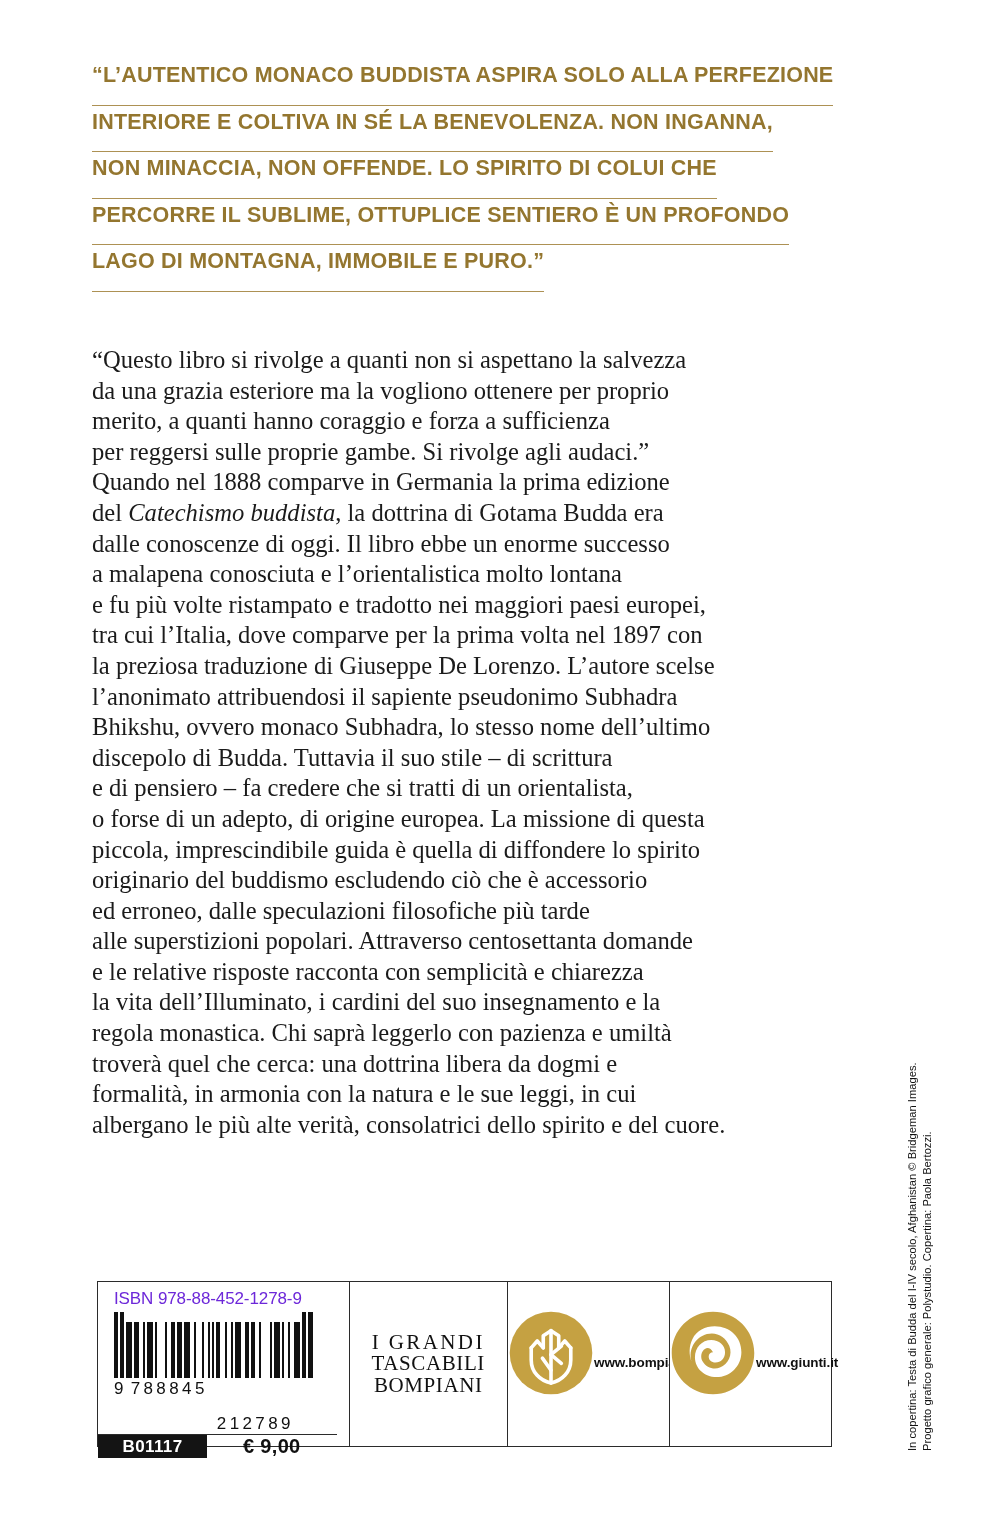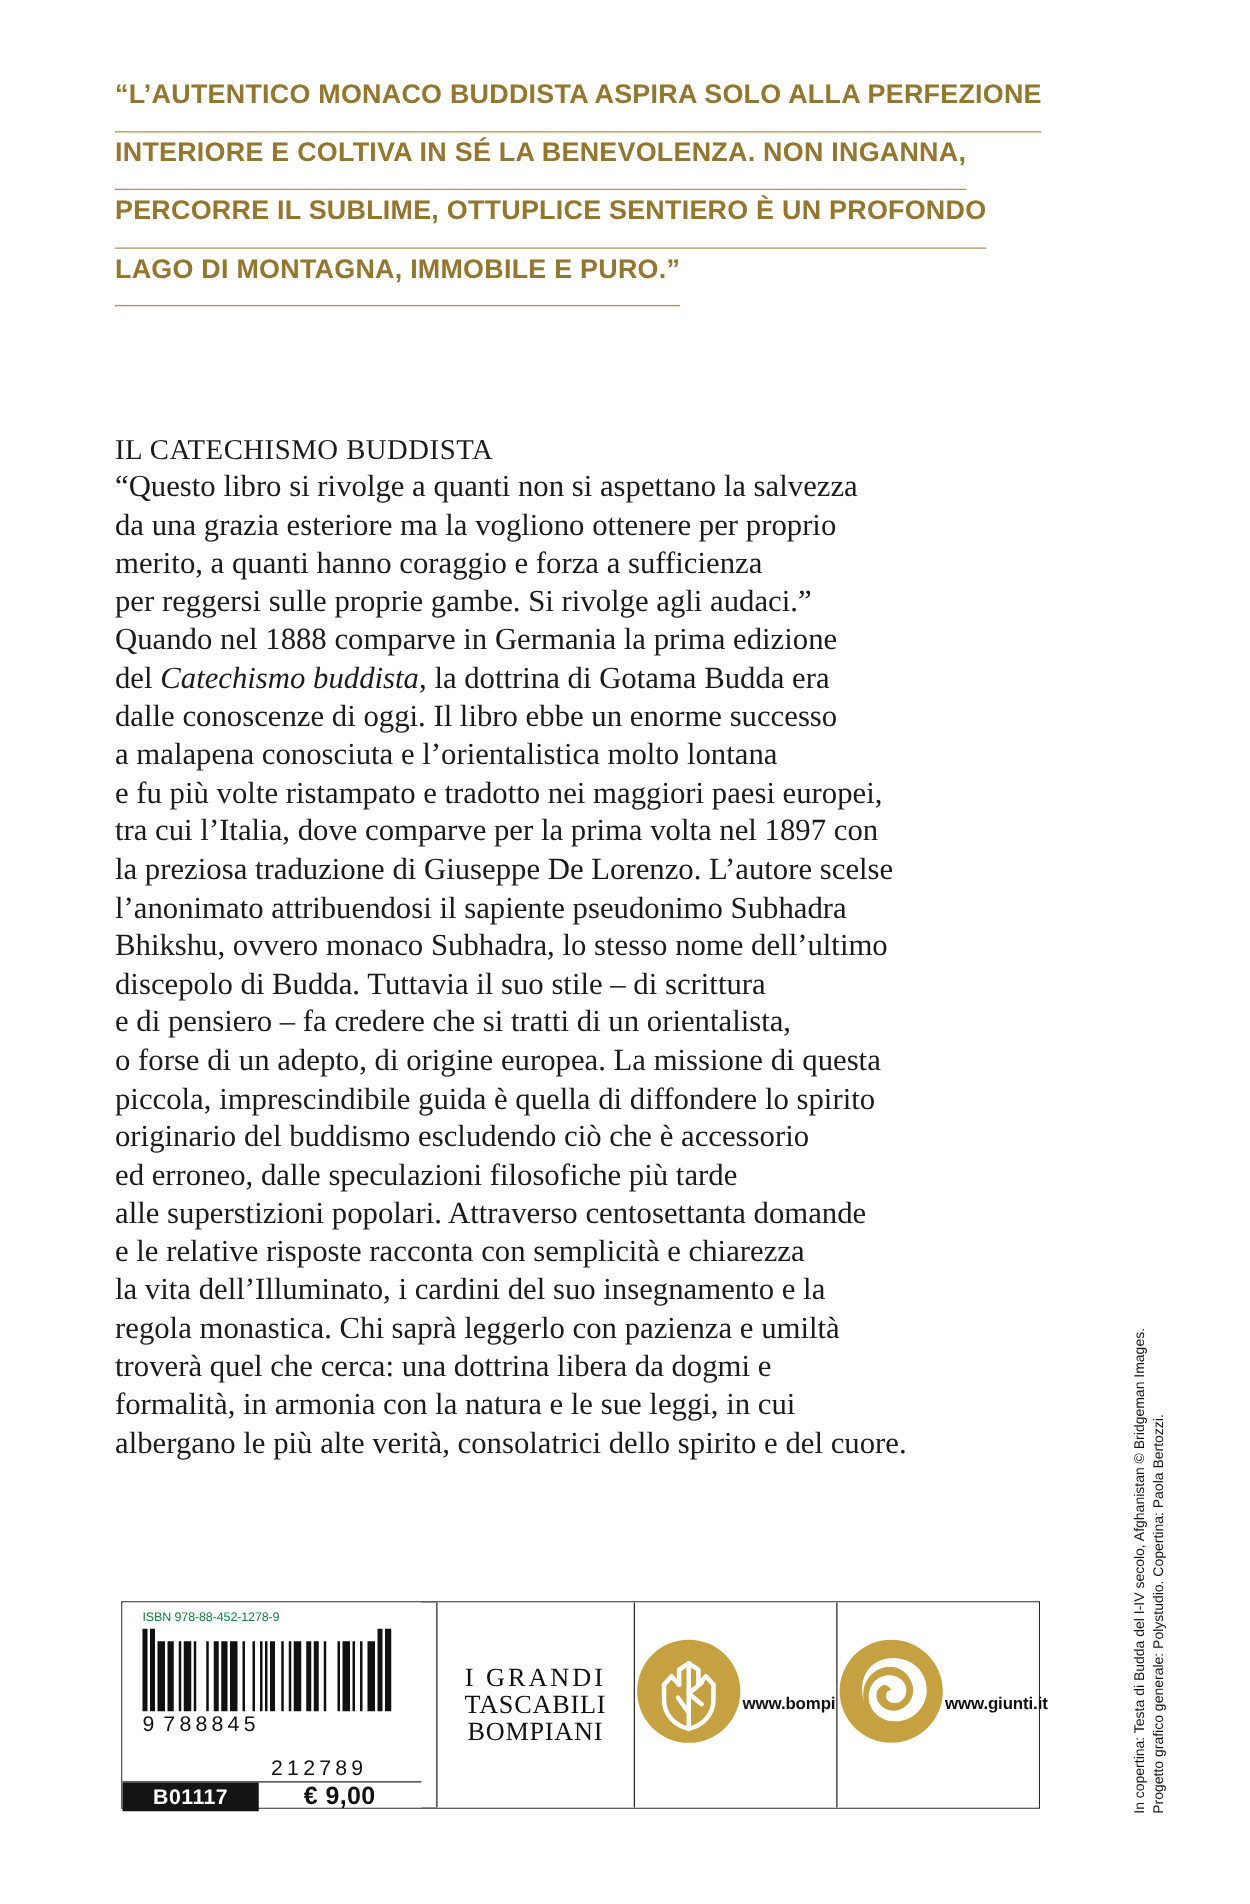--- a/index.html
+++ b/index.html
@@ -100,23 +100,23 @@
     flex-direction: column;
   }
   .barcode-top {
     flex: 1 1 auto;
     padding: 7px 10px 0 16px;
     display: flex;
     flex-direction: column;
   }
   .isbn-text {
     font-family: "Liberation Sans", sans-serif;
-    font-size: 10px;
+    font-size: 17px;
     letter-spacing: -0.1px;
-    color: #15803d;
+    color: #6d28d9;
     margin-bottom: 3px;
     white-space: nowrap;
   }
   .bars {
     display: flex;
     align-items: flex-end;
     height: 66px;
     gap: 0;
   }
   .bars span { display: block; background: #111; }
@@ -219,29 +219,31 @@
 <div class="page">
 
   <div class="headline">
     <div class="hl-wrap">
       <span class="headline-line">“L’AUTENTICO MONACO BUDDISTA ASPIRA SOLO ALLA PERFEZIONE</span>
     </div>
     <div class="hl-wrap">
       <span class="headline-line">INTERIORE E COLTIVA IN SÉ LA BENEVOLENZA. NON INGANNA,</span>
     </div>
     <div class="hl-wrap">
+      <span class="headline-line">NON MINACCIA, NON OFFENDE. LO SPIRITO DI COLUI CHE</span>
+    </div>
+    <div class="hl-wrap">
       <span class="headline-line">PERCORRE IL SUBLIME, OTTUPLICE SENTIERO È UN PROFONDO</span>
     </div>
     <div class="hl-wrap">
       <span class="headline-line">LAGO DI MONTAGNA, IMMOBILE E PURO.”</span>
     </div>
   </div>
 
   <div class="blurb">
-    <div class="blurb-title">IL CATECHISMO BUDDISTA</div>
     <div class="blurb-line">“Questo libro si rivolge a quanti non si aspettano la salvezza</div>
     <div class="blurb-line">da una grazia esteriore ma la vogliono ottenere per proprio</div>
     <div class="blurb-line">merito, a quanti hanno coraggio e forza a sufficienza</div>
     <div class="blurb-line">per reggersi sulle proprie gambe. Si rivolge agli audaci.”</div>
     <div class="blurb-line">Quando nel 1888 comparve in Germania la prima edizione</div>
     <div class="blurb-line"><span>del </span><i>Catechismo buddista</i><span>, la dottrina di Gotama Budda era</span></div>
     <div class="blurb-line">dalle conoscenze di oggi. Il libro ebbe un enorme successo</div>
     <div class="blurb-line">a malapena conosciuta e l’orientalistica molto lontana</div>
     <div class="blurb-line">e fu più volte ristampato e tradotto nei maggiori paesi europei,</div>
     <div class="blurb-line">tra cui l’Italia, dove comparve per la prima volta nel 1897 con</div>

